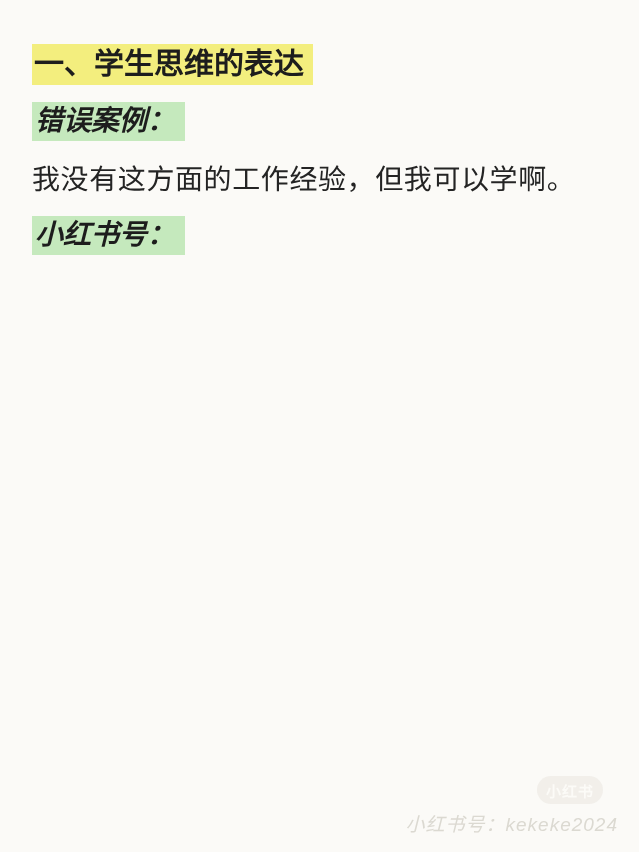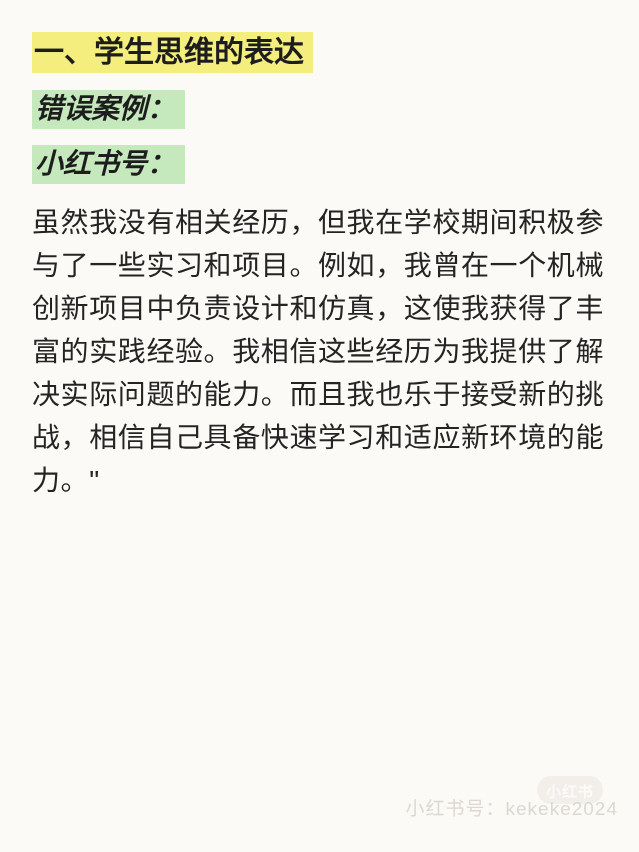--- a/index.html
+++ b/index.html
@@ -19,21 +19,21 @@
     width: 639px;
     height: 852px;
     box-sizing: border-box;
   }
   .content {
     position: relative;
     padding: 28px 32px 0 32px;
     width: 575px;
   }
   .title-line {
-    margin: 4px 0 20px 0;
+    margin: 16px 0 20px 0;
     font-size: 30px;
     line-height: 1.3;
     font-weight: bold;
   }
   .hl-yellow {
     background: #f3ee7e;
     color: #1d1d1d;
     padding: 3px 9px 5px 2px;
     box-decoration-break: clone;
   }
@@ -71,42 +71,43 @@
     align-items: center;
     justify-content: center;
     font-size: 15px;
     font-weight: bold;
     color: rgba(252, 251, 248, 0.95);
     letter-spacing: 1px;
   }
   .wm-account {
     position: absolute;
     right: 21px;
-    bottom: 32px;
+    bottom: 16px;
     font-size: 19px;
     letter-spacing: 1px;
     color: rgba(210, 207, 199, 0.78);
+    font-style: italic;
   }
 </style>
 </head>
 <body>
 
 <div class="page">
   <div class="content">
 
     <h1 class="title-line"><mark class="hl-yellow">一、学生思维的表达</mark></h1>
 
     <div class="section-label"><mark class="hl-green">错误案例：</mark></div>
 
+    <p class="section-body">我没有这方面的工作经验，但我可以学啊。</p>
 
     <div class="section-label"><mark class="hl-green">小红书号：</mark></div>
 
 
 
-    <p class="section-body">虽然我没有相关经历，但我在学校期间积极参与了一些实习和项目。例如，我曾在一个机械创新项目中负责设计和仿真，这使我获得了丰富的实践经验。我相信这些经历为我提供了解决实际问题的能力。而且我也乐于接受新的挑战，相信自己具备快速学习和适应新环境的能力。"</p>
 
   </div>
 
   <div class="wm-logo">
     <span>小红书</span>
   </div>
 
   <div class="wm-account">小红书号：kekeke2024</div>
 </div>
 

